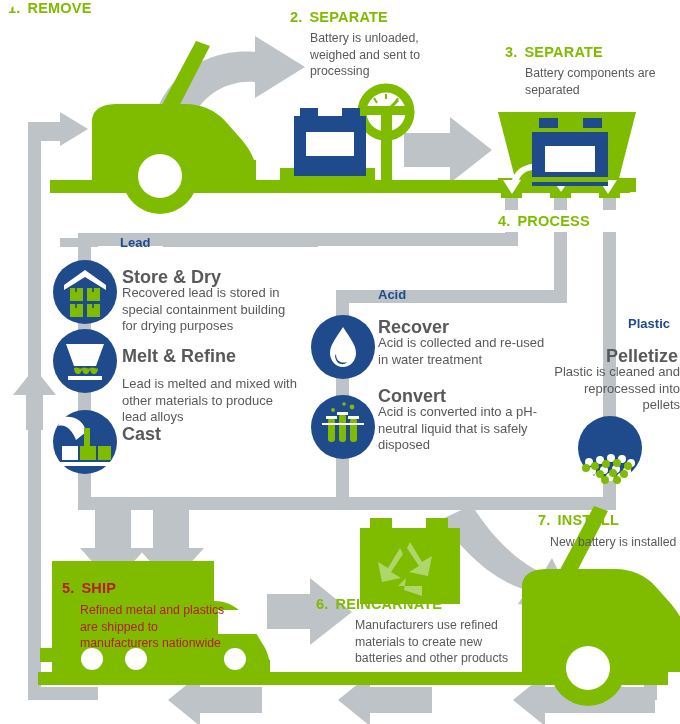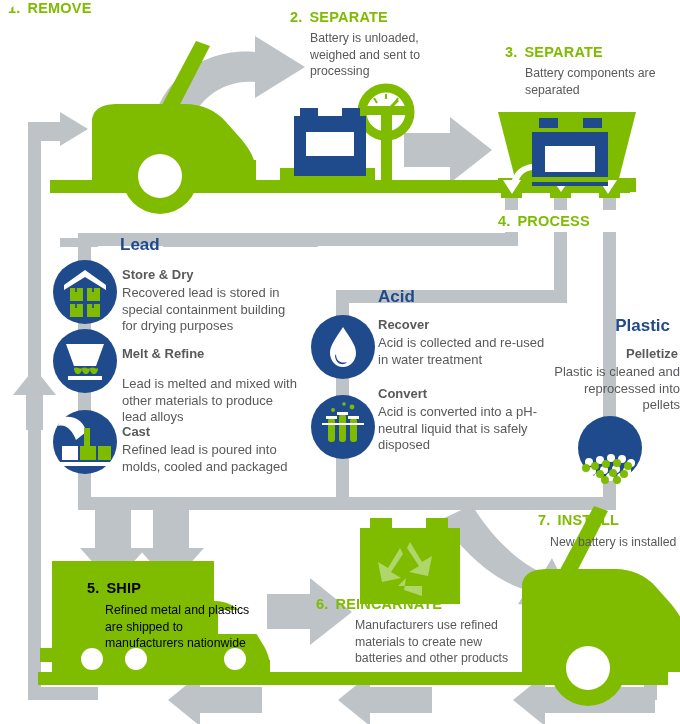--- a/index.html
+++ b/index.html
@@ -18,29 +18,29 @@
   .lbl{position:absolute;}
   .step-num{
     font-size:14.5px;font-weight:bold;color:#7FBC00;letter-spacing:.2px;
     white-space:nowrap;
   }
   .step-num .n{margin-right:7px;}
   .step-body{
     font-size:12.3px;color:#58595B;line-height:16.5px;
   }
   .cat-title{
-    font-size:17px;font-weight:bold;color:#1F4A8C;white-space:nowrap;
+    font-size:13px;font-weight:bold;color:#1F4A8C;white-space:nowrap;
   }
   .sub-title{
-    font-size:13px;font-weight:bold;color:#58595B;white-space:nowrap;
+    font-size:18px;font-weight:bold;color:#58595B;white-space:nowrap;
   }
   .sub-body{
     font-size:13px;color:#58595B;line-height:16.5px;
   }
-  .on-green{color:#000000;margin-left:25px;}
+  .on-green{color:#b91c1c;}
   .center{text-align:right;}
 </style>
 </head>
 <body>
 
 <div id="stage">
 
   <svg id="art" viewBox="0 0 680 724">
     <defs>
       <g id="def-nothing"></g>
@@ -341,21 +341,20 @@
 
   <div class="lbl cat-title" style="left:120px;top:235px;">Lead</div>
 
   <div class="lbl sub-title" style="left:122px;top:267px;">Store &amp; Dry</div>
   <div class="lbl sub-body" style="left:122px;top:285px;width:172px;">Recovered lead is stored in special containment building for drying purposes</div>
 
   <div class="lbl sub-title" style="left:122px;top:346px;">Melt &amp; Refine</div>
   <div class="lbl sub-body" style="left:122px;top:364px;width:175px;margin-top:12px;">Lead is melted and mixed with other materials to produce lead alloys</div>
 
   <div class="lbl sub-title" style="left:122px;top:424px;">Cast</div>
-  <div class="lbl sub-body" style="left:122px;top:442px;width:175px;">Refined lead is poured into molds, cooled and packaged</div>
 
   <div class="lbl cat-title" style="left:378px;top:287px;">Acid</div>
 
   <div class="lbl sub-title" style="left:378px;top:317px;">Recover</div>
   <div class="lbl sub-body" style="left:378px;top:335px;width:170px;">Acid is collected and re-used in water treatment</div>
 
   <div class="lbl sub-title" style="left:378px;top:386px;">Convert</div>
   <div class="lbl sub-body" style="left:378px;top:404px;width:165px;">Acid is converted into a pH-neutral liquid that is safely disposed</div>
 
   <div class="lbl cat-title center" style="left:560px;top:316px;width:110px;">Plastic</div>

